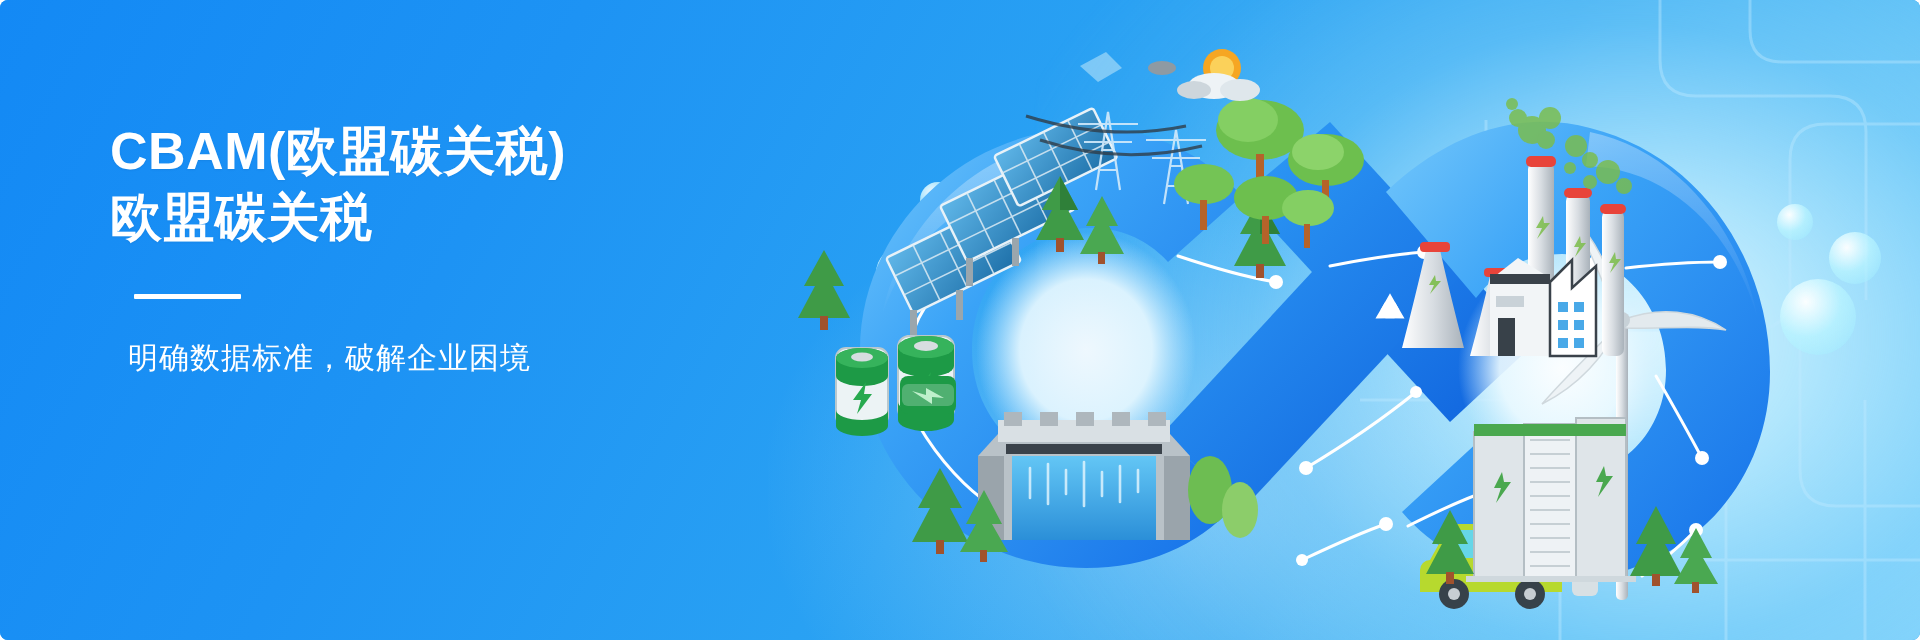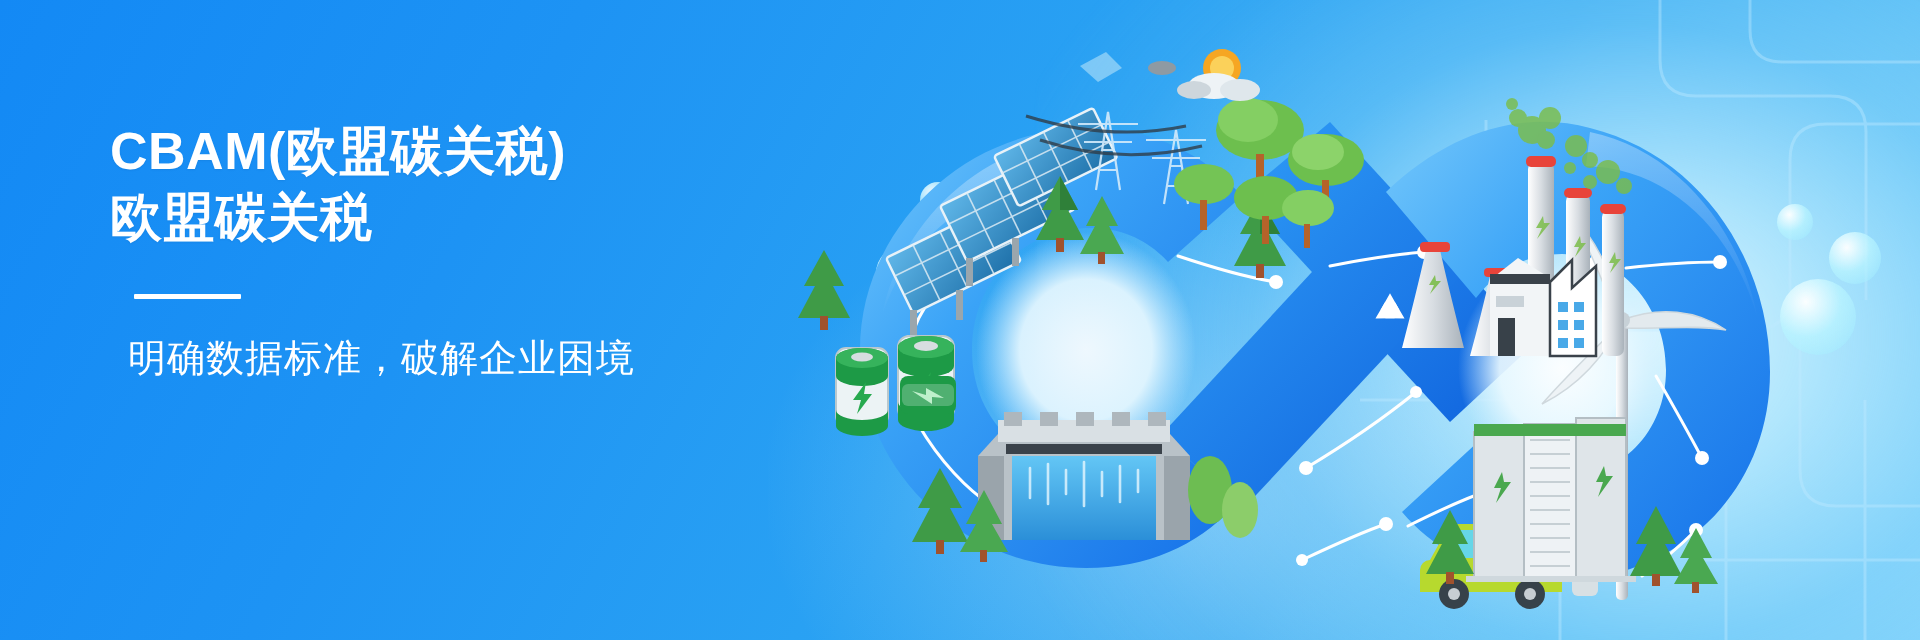--- a/index.html
+++ b/index.html
@@ -3,20 +3,21 @@
 <meta charset="utf-8">
 <style>
   html,body{margin:0;padding:0;background:#fff;}
   body{font-family:"Liberation Sans","DejaVu Sans",sans-serif;}
 
   #banner{
     position:relative;
     width:1920px;height:640px;
     overflow:hidden;
     background:#1e96f2;
+    border-radius:8px;
   }
 
   
   .bg-base{
     position:absolute;inset:0;
     background:linear-gradient(118deg,#1389f5 0%,#1d93f4 26%,#2aa2f3 52%,#35aaf2 70%,#5cc0f6 85%,#7fd2fb 100%);
   }
   .bg-glow{
     position:absolute;
     left:54%;top:-24%;
@@ -53,21 +54,21 @@
     text-shadow:0 1px 2px rgba(0,60,120,.10);
   }
   .divider{
     width:107px;height:5px;
     background:#ffffff;
     margin:44px 0 0 24px;
     border-radius:1px;
   }
   .subtitle{
     color:#ffffff;
-    font-size:38px;
+    font-size:30px;
     font-weight:400;
     line-height:42px;
     margin:38px 0 0 18px;
     letter-spacing:1px;
   }
 
   
   .illus{position:absolute;left:790px;top:20px;width:1130px;height:620px;}
 </style>
 </head>

